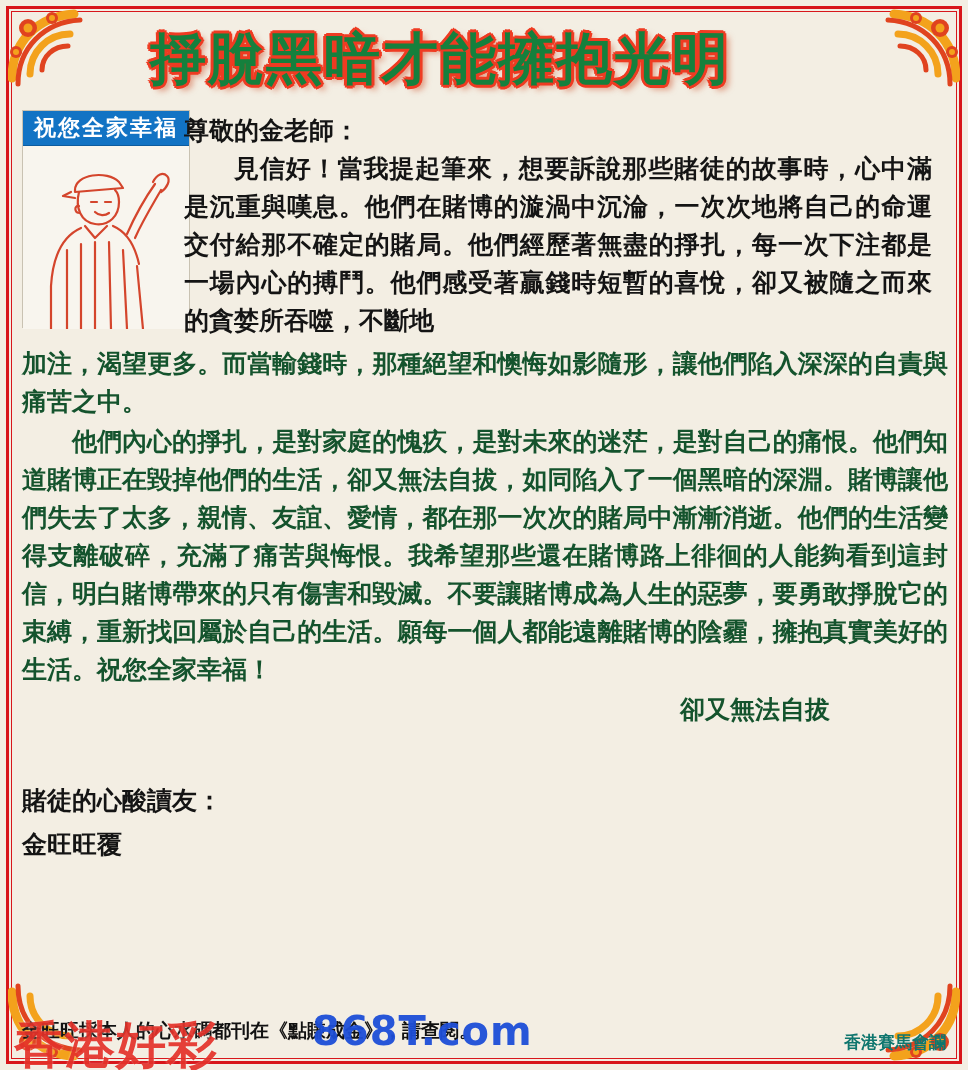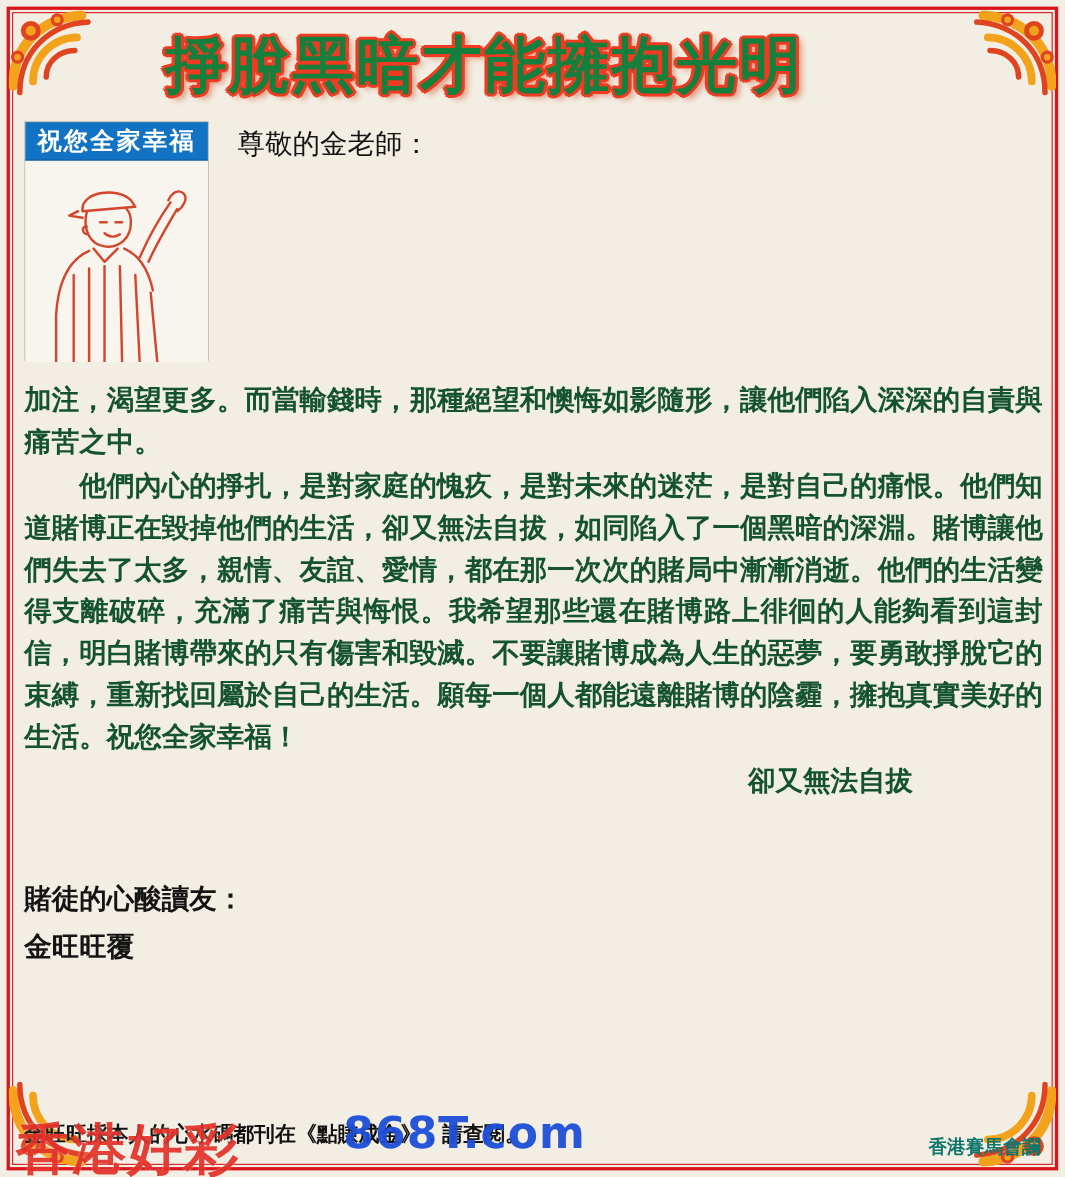--- a/index.html
+++ b/index.html
@@ -66,44 +66,44 @@
     display:flex;align-items:center;justify-content:center;
     font-weight:bold;font-size:22px;letter-spacing:2px;
     font-family:"DejaVu Sans","Liberation Sans",sans-serif;
     border-bottom:1px solid #0d5c9f;
   }
   .mailbox-art{position:relative;height:183px;overflow:hidden;}
   .mailbox-art svg{position:absolute;left:0;top:0;}
 
   
   .article{
-    position:absolute;left:216px;top:112px;width:748px;
+    position:absolute;left:184px;top:112px;width:748px;
     font-size:25px;line-height:1.52;color:#141414;
     text-align:justify;
     text-justify:inter-ideograph;
-    font-weight:normal;
+    font-weight:bold;
   }
   .article p{margin:0;}
   .wrap-left{
     position:absolute;left:22px;top:345px;width:926px;
     font-size:25px;line-height:1.52;color:#14532d;
     text-align:justify;text-justify:inter-ideograph;
     font-weight:bold;
   }
   .wrap-left p{margin:0 0 2px 0;}
   .indent{text-indent:2em;}
   .sign-right{text-align:right;padding-right:118px;font-weight:bold;}
 
   .reply{
     position:absolute;left:22px;top:782px;width:926px;
     font-size:25px;line-height:1.52;color:#141414;
     text-align:justify;text-justify:inter-ideograph;
     font-weight:bold;
   }
-  .reply p{margin:16px 0 2px 0;}
+  .reply p{margin:0 0 2px 0;}
   .reply .sign{text-align:left;padding-right:118px;margin-top:6px;}
 
   .footnote{
     position:absolute;left:22px;top:1018px;width:760px;
     font-size:19px;font-weight:bold;color:#111;
   }
   .credit{
     position:absolute;right:22px;bottom:16px;
     font-size:17px;color:#0f766e;font-weight:bold;
   }
@@ -244,20 +244,21 @@
           <path d="M86 96 L88 183"></path>
           <path d="M100 104 L104 183"></path>
           <path d="M114 120 L120 183"></path>
         </g>
       </svg>
     </div>
   </div>
 
   <div class="article">
     <p>尊敬的金老師：</p>
+    <p class="indent">見信好！當我提起筆來，想要訴說那些賭徒的故事時，心中滿是沉重與嘆息。他們在賭博的漩渦中沉淪，一次次地將自己的命運交付給那不確定的賭局。他們經歷著無盡的掙扎，每一次下注都是一場內心的搏鬥。他們感受著贏錢時短暫的喜悅，卻又被隨之而來的貪婪所吞噬，不斷地</p>
   </div>
 
   <div class="wrap-left">
     <p>加注，渴望更多。而當輸錢時，那種絕望和懊悔如影隨形，讓他們陷入深深的自責與痛苦之中。</p>
     <p class="indent">他們內心的掙扎，是對家庭的愧疚，是對未來的迷茫，是對自己的痛恨。他們知道賭博正在毀掉他們的生活，卻又無法自拔，如同陷入了一個黑暗的深淵。賭博讓他們失去了太多，親情、友誼、愛情，都在那一次次的賭局中漸漸消逝。他們的生活變得支離破碎，充滿了痛苦與悔恨。我希望那些還在賭博路上徘徊的人能夠看到這封信，明白賭博帶來的只有傷害和毀滅。不要讓賭博成為人生的惡夢，要勇敢掙脫它的束縛，重新找回屬於自己的生活。願每一個人都能遠離賭博的陰霾，擁抱真實美好的生活。祝您全家幸福！</p>
     <p class="sign-right">卻又無法自拔</p>
   </div>
 
   <div class="reply">
     <p>賭徒的心酸讀友：</p>

